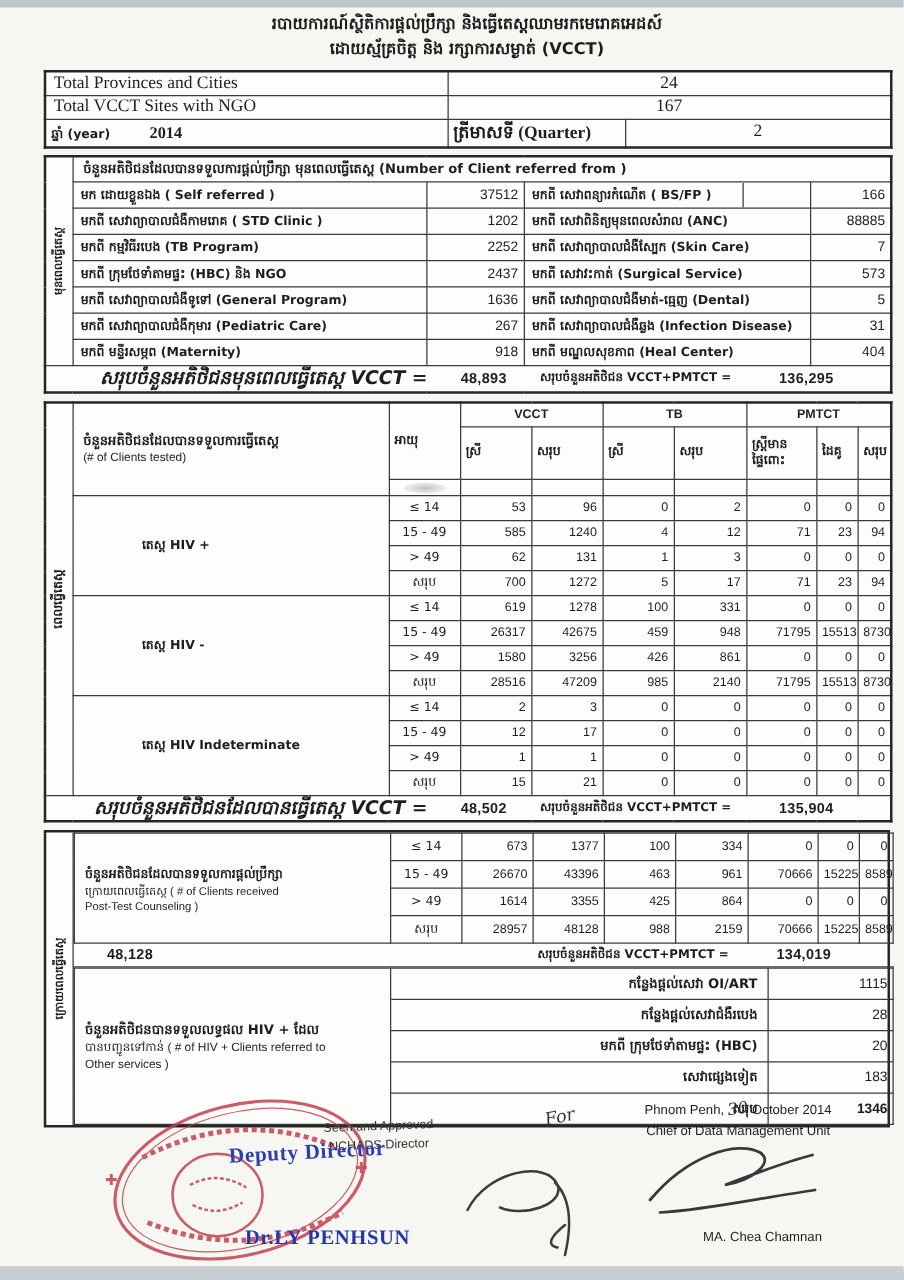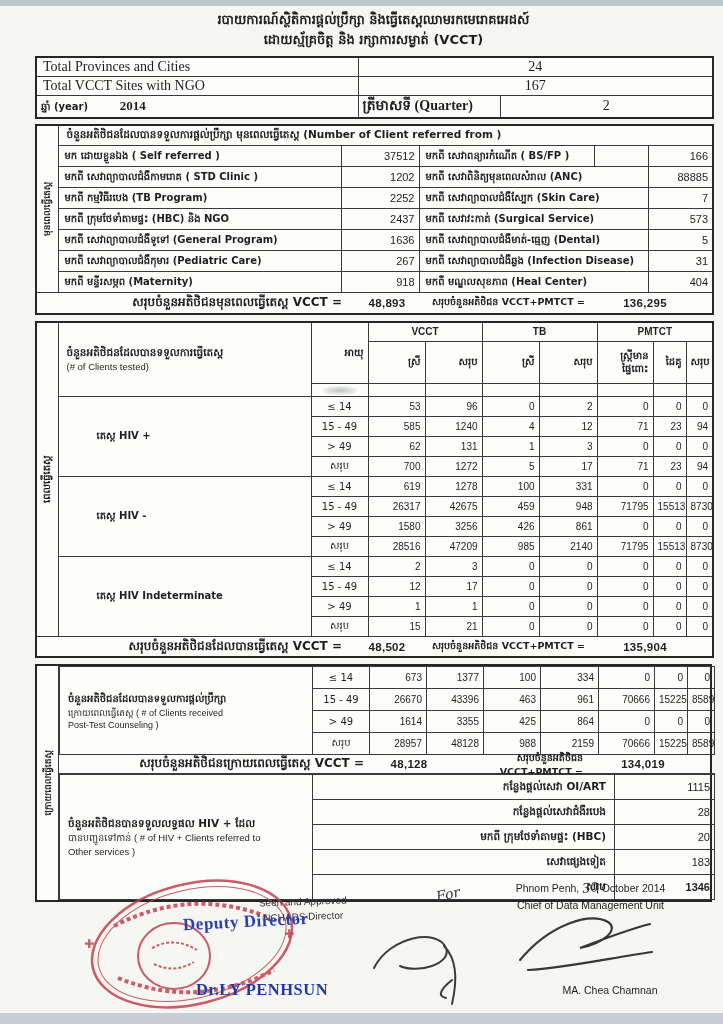--- a/index.html
+++ b/index.html
@@ -27,33 +27,33 @@
   .side-cell{writing-mode:vertical-rl;transform:rotate(180deg);text-align:center;
              font-size:9px;font-weight:bold;padding:2px 1px;font-family:"DejaVu Sans",sans-serif;}
   .t-title{font-weight:bold;font-size:10.5px;height:22px;padding-left:8px;
            font-family:"DejaVu Sans",sans-serif;}
   .t1 td{height:21px;}
   .lbl{font-size:10px;font-weight:bold;padding-left:6px;font-family:"DejaVu Sans",sans-serif;}
   .num{text-align:right;font-size:11px;padding-right:4px;font-family:"Liberation Sans",sans-serif;}
   .split-cell{background:linear-gradient(#3a3a3a,#3a3a3a) no-repeat;background-size:1px 100%;background-position:77% 0;}
   .totals-cell{border-left:none;border-right:none;border-bottom:none;padding:0;}
   .totals{display:flex;align-items:center;height:19px;font-weight:bold;}
-  .totals .tlbl{flex:0 0 305px;text-align:right;font-size:12px;font-family:"DejaVu Sans",sans-serif;}
+  .totals .tlbl{flex:0 0 305px;text-align:right;font-size:15px;font-family:"DejaVu Sans",sans-serif;font-style:italic;}
   .totals .tval{flex:0 0 90px;text-align:center;font-size:11.5px;letter-spacing:.3px;}
   .totals .tlbl2{flex:1;text-align:right;font-size:9.5px;font-family:"DejaVu Sans",sans-serif;}
   .totals .tval2{flex:0 0 120px;text-align:center;font-size:11.5px;letter-spacing:.3px;}
   .totals .tpad{flex:0 0 12px;}
   
   .t2 td{height:20px;font-size:10px;}
   .hdr{text-align:center;font-weight:bold;font-size:10px;}
-  .hdr-km{text-align:right;font-weight:bold;font-size:9px;font-family:"DejaVu Sans",sans-serif;white-space:normal;line-height:1.25;}
+  .hdr-km{text-align:left;font-weight:bold;font-size:9px;font-family:"DejaVu Sans",sans-serif;white-space:normal;line-height:1.25;}
   .title-cell{white-space:normal;vertical-align:middle;padding-left:8px;}
   .title-cell .l1{display:block;font-weight:bold;font-size:10.5px;font-family:"DejaVu Sans",sans-serif;}
   .title-cell .l2{display:block;font-size:9.5px;}
-  .glabel{font-weight:bold;font-size:11px;padding-left:38px;font-family:"DejaVu Sans",sans-serif;}
+  .glabel{font-weight:bold;font-size:11px;padding-left:55px;font-family:"DejaVu Sans",sans-serif;}
   .age{text-align:center;font-size:10px;font-family:"DejaVu Sans",sans-serif;}
   .empty-r td{height:13px;}
   .smudge{width:34px;height:9px;margin:0 auto;border-radius:50%;
           background:radial-gradient(ellipse,rgba(140,150,145,.55),rgba(160,170,165,.15) 70%,transparent);}
   
   .box3{display:flex;}
   .box3 .side-col{flex:0 0 22px;border-right:1px solid #3a3a3a;display:flex;align-items:center;justify-content:center;}
   .box3 .main-col{flex:1;display:flex;flex-direction:column;}
   .t3 td{height:22px;font-size:10px;}
   .t3 .title-cell .l1{font-size:10px;}
@@ -432,21 +432,20 @@
           <td class="num">988</td>
           <td class="num">2159</td>
           <td class="num">70666</td>
           <td class="num">15225</td>
           <td class="num">85891</td>
         </tr>
       </tbody>
         </table>
 
       <div class="totals">
-        <span class="tlbl">សរុបចំនួនអតិថិជនក្រោយពេលធ្វើតេស្ត VCCT =</span>
         <span class="tval">48,128</span>
         <span class="tlbl2">សរុបចំនួនអតិថិជន VCCT+PMTCT =</span>
         <span class="tval2">134,019</span>
         <span class="tpad"></span>
       </div>
 
       <table class="t4">
         <colgroup>
             <col style="width:253px">
             <col style="width:302px">

